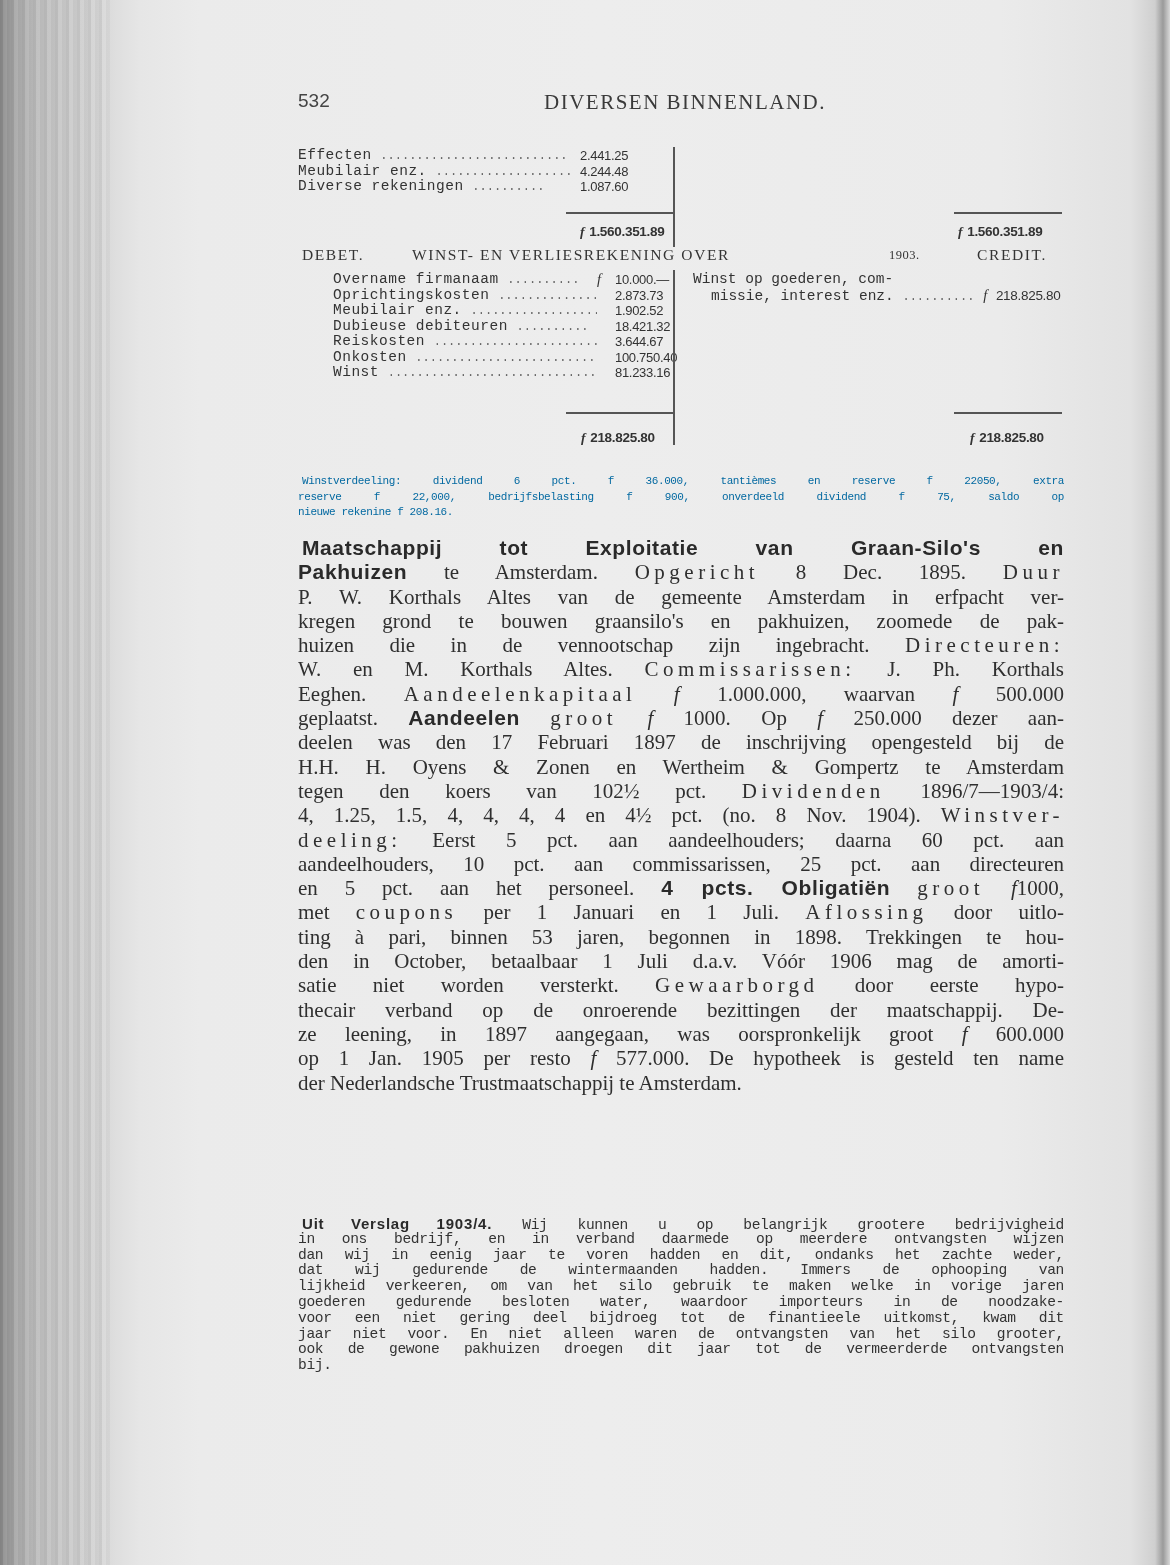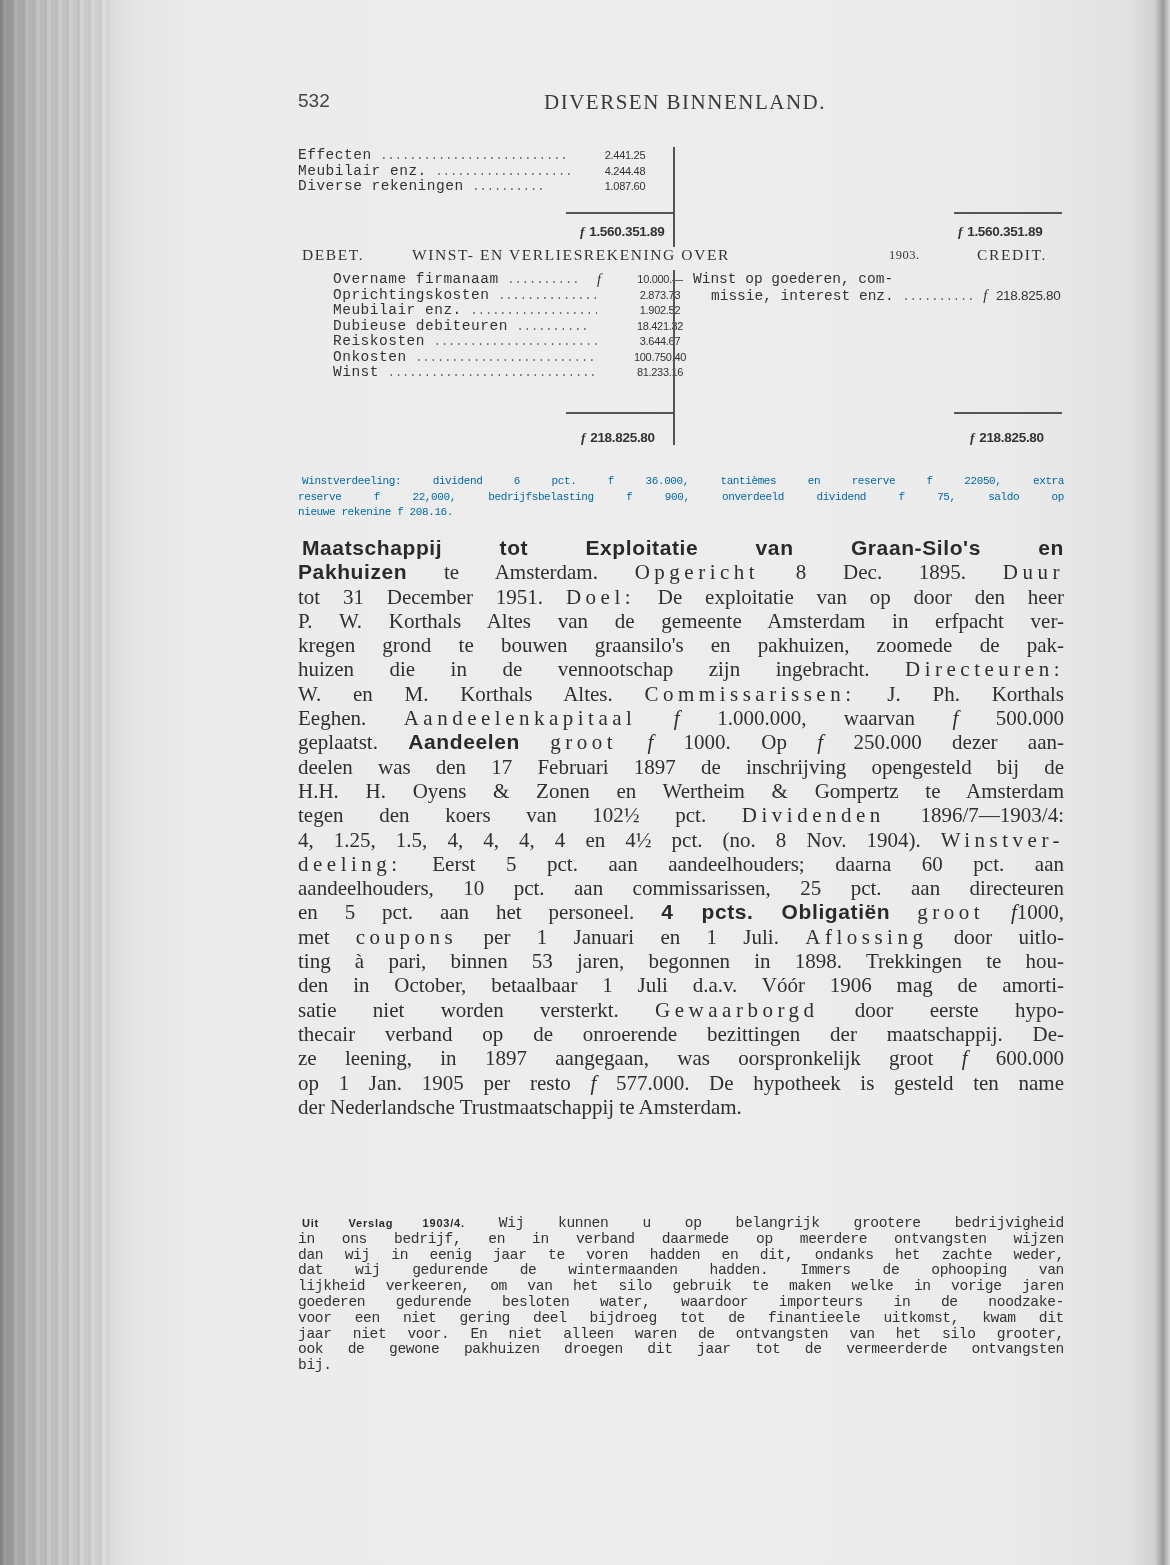--- a/index.html
+++ b/index.html
@@ -76,23 +76,23 @@
       color: #666;
       font-size: 12px;
     }
     .ledger-currency {
       width: 10px;
       font-style: italic;
       font-family: "Liberation Serif", serif;
     }
     .ledger-amount {
       width: 90px;
-      text-align: center;
-      font-family: "Liberation Sans", sans-serif;
-      font-size: 11px;
+      text-align: left;
+      font-family: "Liberation Sans", sans-serif;
+      font-size: 13px;
       letter-spacing: -0.3px;
       padding-right: 16px;
     }
     .vline {
       position: absolute;
       width: 1.5px;
       background: #555;
     }
     .hrule {
       position: absolute;
@@ -191,21 +191,21 @@
       text-align: justify;
       text-align-last: justify;
       white-space: nowrap;
       height: 15.8px;
       letter-spacing: -0.35px;
     }
     .verslag .line.last { text-align-last: left; }
     .verslag .lead {
       font-family: "Liberation Sans", sans-serif;
       font-weight: bold;
-      font-size: 11px;
+      font-size: 15px;
       letter-spacing: 0.8px;
       color: #2a2a2a;
     }
   </style>
 </head>
 <body>
 
 <div class="binding-stripes"></div>
 
 <div class="page">
@@ -315,21 +315,20 @@
     <div style="white-space:nowrap; text-align:justify; text-align-last:justify; height:15.6px; letter-spacing:-0.4px; text-indent:0;">reserve f 22,000, bedrijfsbelasting f 900, onverdeeld dividend f  75, saldo op</div>
     <div style="white-space:nowrap; height:15.6px; letter-spacing:-0.4px; text-indent:0;">nieuwe rekenine f 208.16.</div>
   </div>
 
   <div class="article">
     <span class="line" style="text-indent:4px;">
       <span class="bold-sans" style="font-size:21px;">Maatschappij tot Exploitatie van Graan-Silo's en</span>
     </span>
     <div id="article-lines">
         <span class="line"><span class="bold-sans">Pakhuizen</span><span> te Amsterdam.   </span><span class="spaced">Opgericht</span><span> 8 Dec. 1895.  </span><span class="spaced">Duur</span></span>
-        <span class="line"><span>tot 31 December 1951.  </span><span class="spaced">Doel:</span><span> De exploitatie van op door den heer</span></span>
         <span class="line"><span>P. W. Korthals Altes van de gemeente Amsterdam in erfpacht ver-</span></span>
         <span class="line"><span>kregen grond te bouwen graansilo's en pakhuizen, zoomede de pak-</span></span>
         <span class="line"><span>huizen die in de vennootschap zijn ingebracht. </span><span class="spaced">Directeuren:</span></span>
         <span class="line"><span>W. en M. Korthals Altes. </span><span class="spaced">Commissarissen:</span><span> J. Ph. Korthals</span></span>
         <span class="line"><span>Eeghen. </span><span class="spaced">Aandeelenkapitaal</span><span class="fl"> f</span><span> 1.000.000, waarvan </span><span class="fl">f</span><span> 500.000</span></span>
         <span class="line"><span>geplaatst. </span><span class="bold-sans">Aandeelen</span><span> </span><span class="spaced">groot</span><span class="fl"> f</span><span> 1000. Op </span><span class="fl">f</span><span> 250.000 dezer aan-</span></span>
         <span class="line"><span>deelen was den 17 Februari 1897 de inschrijving opengesteld bij de</span></span>
         <span class="line"><span>H.H. H. Oyens &amp; Zonen en Wertheim &amp; Gompertz te Amsterdam</span></span>
         <span class="line"><span>tegen den koers van 102½ pct. </span><span class="spaced">Dividenden</span><span> 1896/7—1903/4:</span></span>
         <span class="line"><span>4, 1.25, 1.5, 4, 4, 4, 4 en 4½ pct. (no. 8 Nov. 1904).  </span><span class="spaced">Winstver-</span></span>

